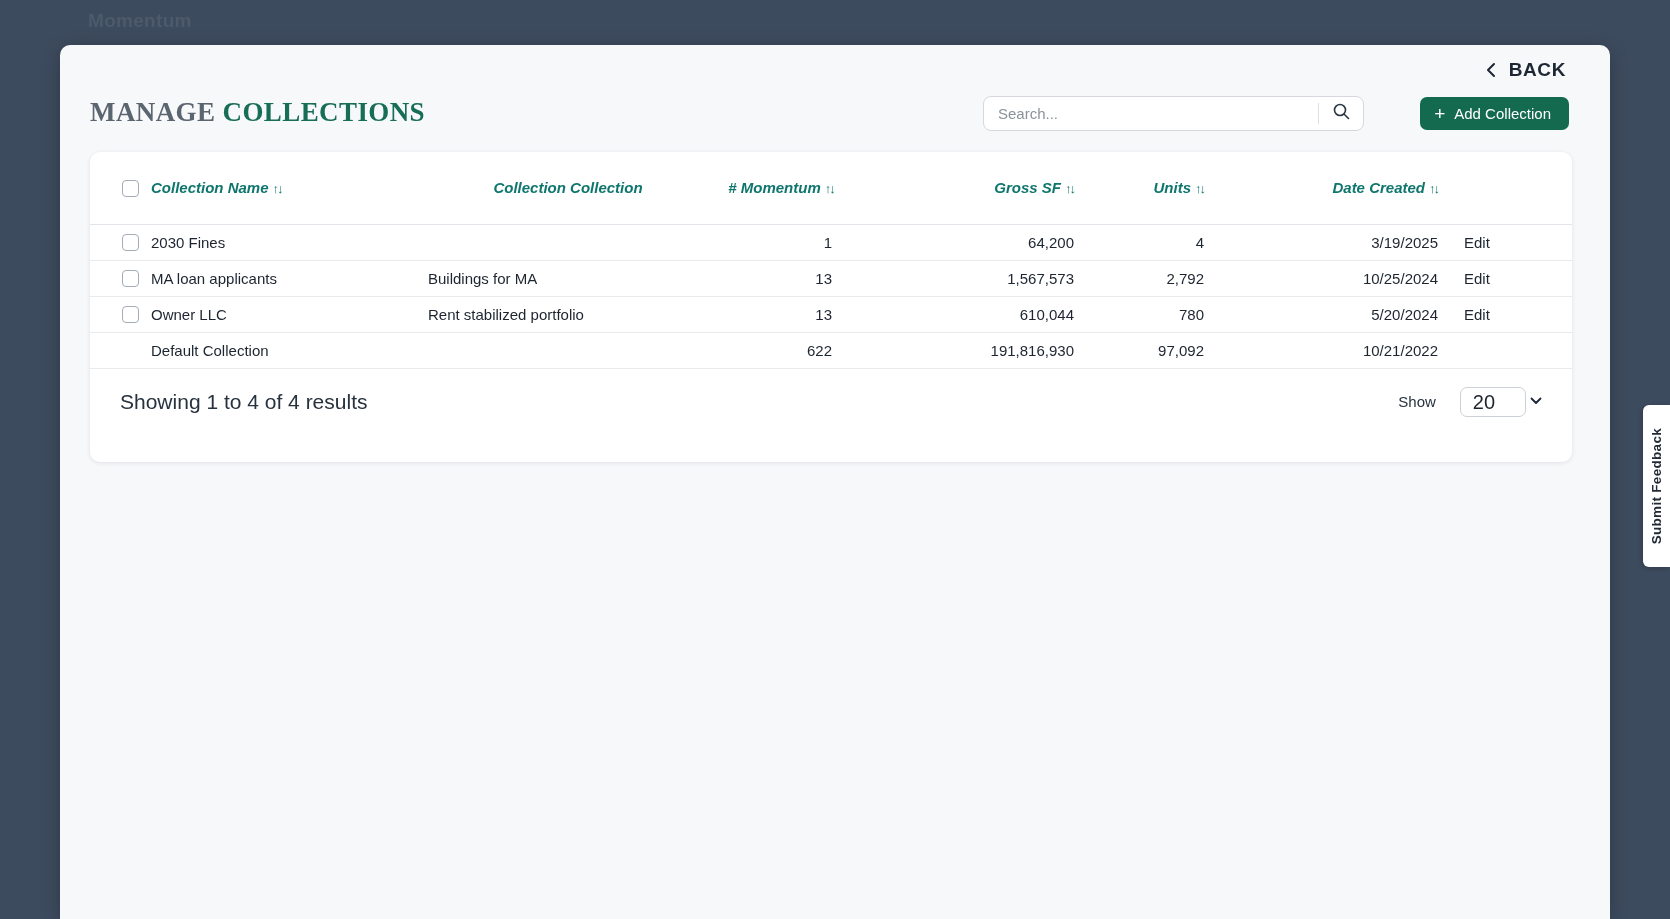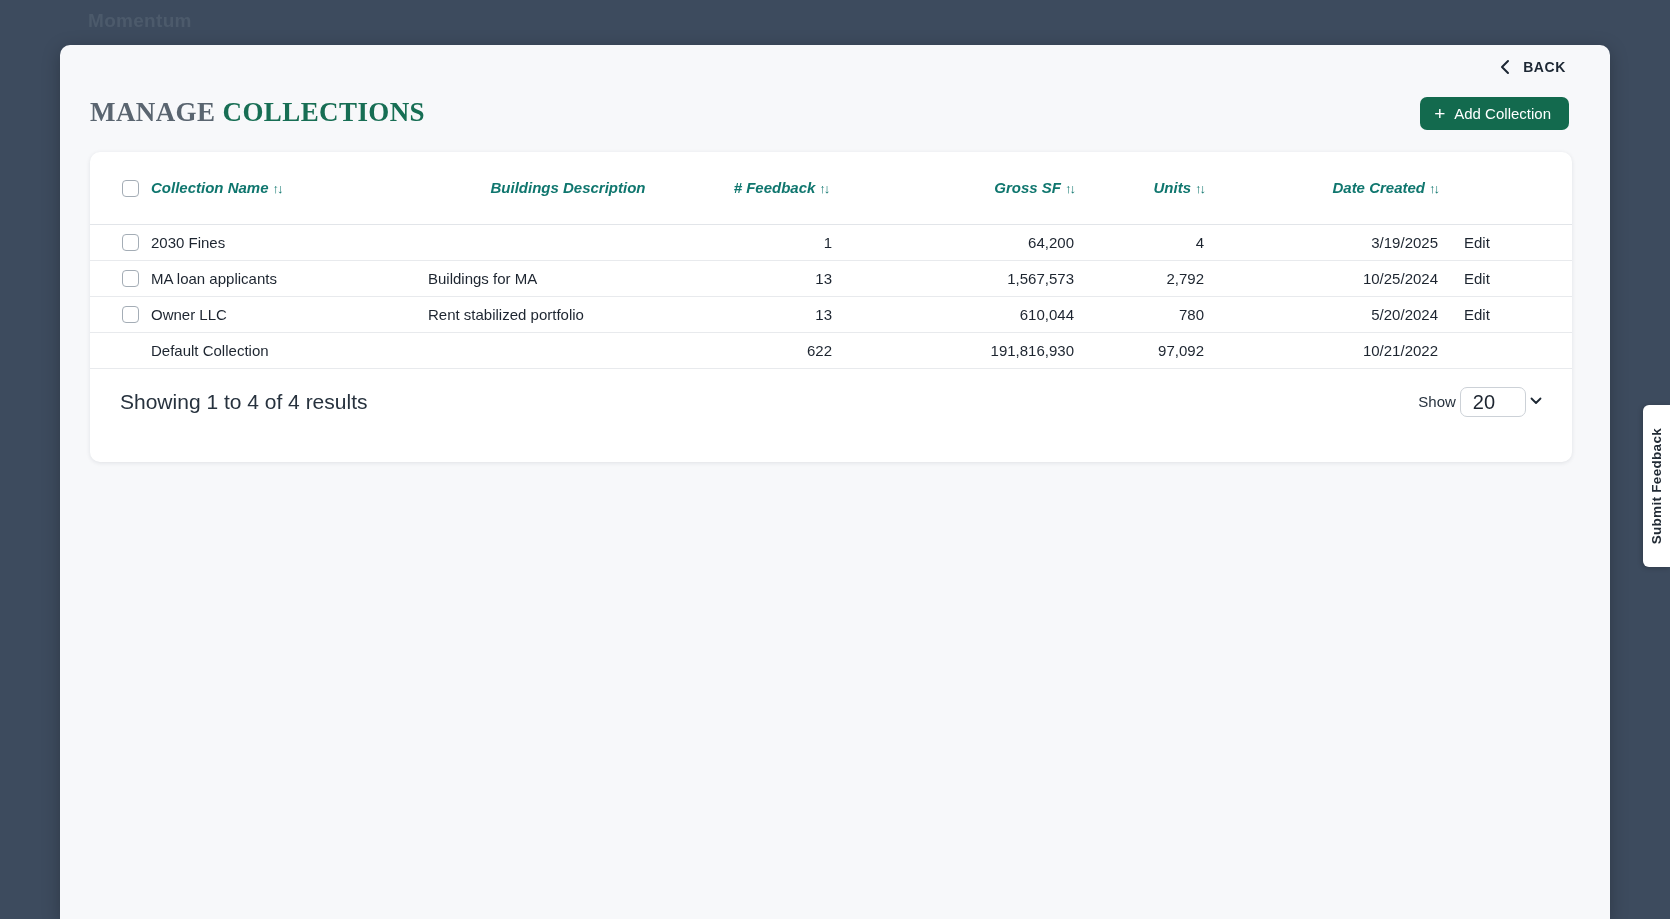--- a/index.html
+++ b/index.html
@@ -21,21 +21,21 @@
   .modal {
     position:absolute; left:60px; top:45px; right:60px; bottom:0;
     background:#f7f8fa;
     border-radius:10px 10px 0 0;
     box-shadow:0 4px 18px rgba(0,0,0,.25);
   }
 
   .back-link {
     position:absolute; top:14px; right:44px;
     display:flex; align-items:center; gap:13px;
-    font-size:14px; font-weight:600; letter-spacing:.6px; color:#1c2733;
+    font-size:19px; font-weight:600; letter-spacing:.6px; color:#1c2733;
     cursor:pointer;
   }
   .back-link svg { display:block; }
 
   .page-title {
     position:absolute; left:30px; top:52px;
     font-size:27px; font-weight:700; letter-spacing:.4px;font-family:Liberation Serif, serif;
   }
   .page-title .t1 { color:#5a6570; }
   .page-title .t2 { color:#176e54; }
@@ -119,21 +119,21 @@
     border:1.5px solid #a4adb6; border-radius:4px; background:#fff;
     vertical-align:middle; cursor:pointer;
   }
 
   
   .card-footer {
     display:flex; justify-content:space-between; align-items:center;
     padding:18px 30px 0 30px;
   }
   .results-text { font-size:21px; color:#27323e; }
-  .show-wrap { display:flex; align-items:center; gap:4px; font-size:15px; color:#27323e; }
+  .show-wrap { display:flex; align-items:center; gap:24px; font-size:15px; color:#27323e; }
   .select-wrap { position:relative; }
   .select-wrap select {
     appearance:none; -webkit-appearance:none; -moz-appearance:none;
     font-family:"Liberation Sans", sans-serif;
     font-size:20px; color:#1d2530;
     width:66px; height:30px; padding:0 26px 0 12px;
     border:1px solid #ccd1d7; border-radius:7px; background:#fff;
     cursor:pointer;
   }
   .select-wrap svg { position:absolute; right:9px; top:50%; transform:translateY(-50%); pointer-events:none; }
@@ -167,20 +167,32 @@
       </svg>
     </span>
     <span>BACK</span>
   </div>
 
   <div class="page-title">
     <span class="t1">MANAGE</span>
     <span class="t2">COLLECTIONS</span>
   </div>
 
+  <div class="search-box">
+    <input type="text" placeholder="Search..." style="">
+    <div class="search-divider"></div>
+    <div class="search-icon-wrap">
+      <span>
+        <svg width="19" height="19" viewBox="0 0 19 19" fill="none">
+          <circle cx="8" cy="8" r="5.5" stroke="#2a3642" stroke-width="1.6"></circle>
+          <line x1="12.2" y1="12.2" x2="16.5" y2="16.5" stroke="#2a3642" stroke-width="1.6" stroke-linecap="round"></line>
+        </svg>
+      </span>
+    </div>
+  </div>
 
   <button class="add-btn">
     <span class="plus">+</span>
     <span>Add Collection</span>
   </button>
 
   <div class="card">
     <table class="collections">
       <colgroup>
         <col class="c-check">
@@ -194,24 +206,24 @@
       </colgroup>
       <thead>
         <tr>
           <th class="check-cell">
             <span class="checkbox"></span>
           </th>
           <th>
             <span>Collection Name</span><span class="sort">↑↓</span>
           </th>
           <th class="center">
-            <span>Buildings Description</span>
+            <span>Collection Collection</span>
           </th>
           <th class="center">
-            <span># Feedback</span><span class="sort">↑↓</span>
+            <span># Momentum</span><span class="sort">↑↓</span>
           </th>
           <th class="right">
             <span>Gross SF</span><span class="sort">↑↓</span>
           </th>
           <th class="right">
             <span>Units</span><span class="sort">↑↓</span>
           </th>
           <th class="right">
             <span>Date Created</span><span class="sort">↑↓</span>
           </th>

